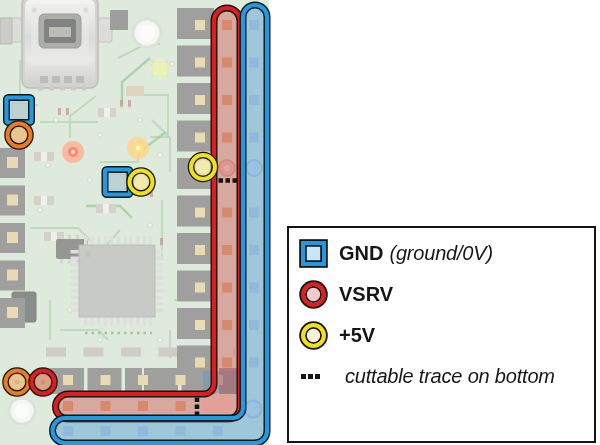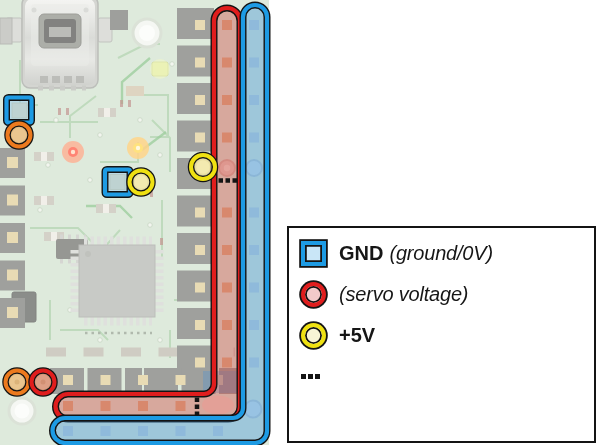--- a/index.html
+++ b/index.html
@@ -279,33 +279,34 @@
       <span class="sym-wrap">
           <span class="sym sym-square"></span>
         </span>
       <span class="lbl">GND</span>
       <span class="desc">(ground/0V)</span>
     </div>
     <div class="legend-row">
       <span class="sym-wrap">
           <span class="sym sym-circle c-red"></span>
         </span>
-      <span class="desc">(servo voltage)</span>
+      <span class="lbl">VSRV</span>
     </div>
     <div class="legend-row">
       <span class="sym-wrap">
           <span class="sym sym-circle c-yellow"></span>
         </span>
       <span class="lbl">+5V</span>
     </div>
     <div class="legend-row">
       <span class="sym-wrap">
           <span class="sym sym-dots">
             <i></i>
             <i></i>
             <i></i>
           </span>
         </span>
       <span class="lbl"></span>
+      <span class="desc">cuttable trace on bottom</span>
     </div>
   </div>
 
 </div>
 
 </body></html>

